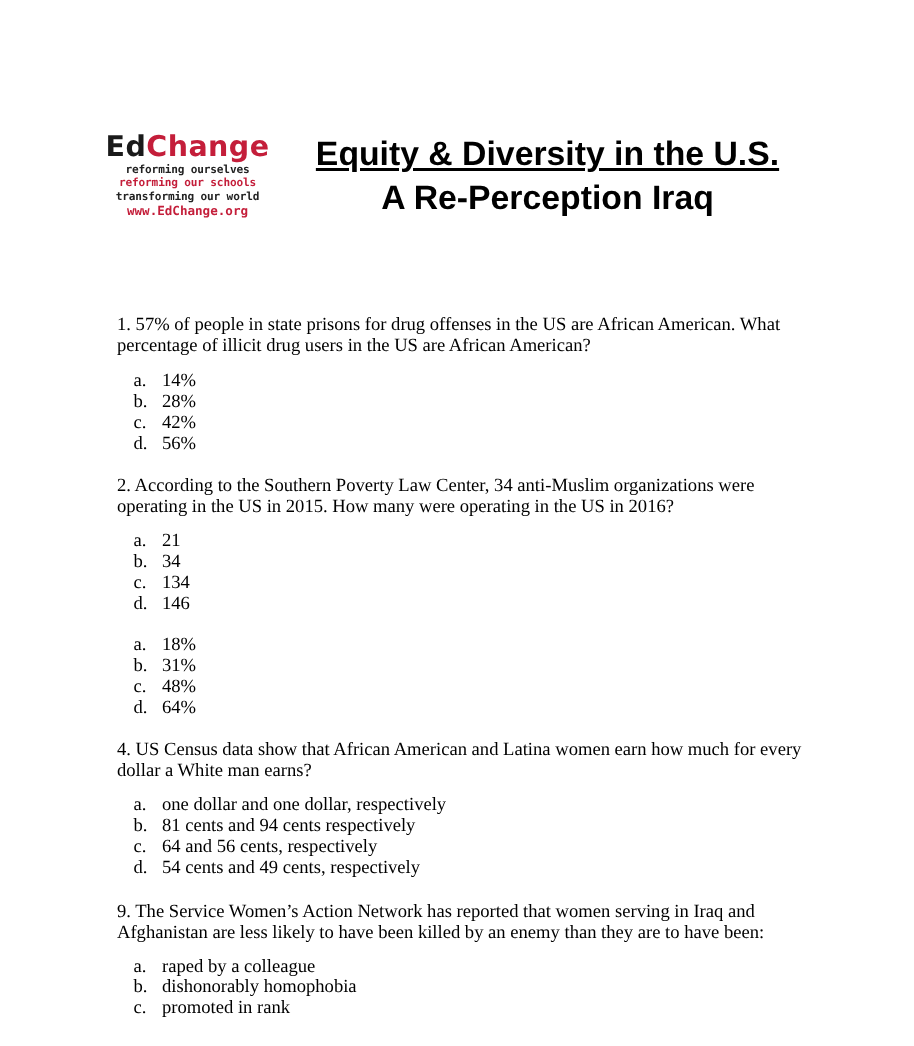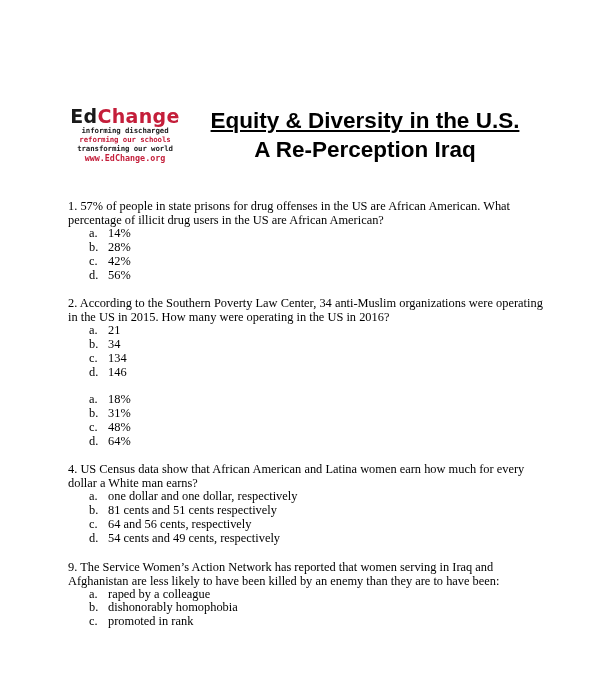--- a/index.html
+++ b/index.html
@@ -11,21 +11,21 @@
       width: 609px;
       height: 697px;
       position: relative;
       overflow: hidden;
       color: #000;
       font-family: "Liberation Serif", "DejaVu Serif", serif;
     }
     .header {
       position: absolute;
       left: 0;
-      top: 18px;
+      top: 0;
       width: 609px;
       height: 160px;
     }
     .logo {
       position: absolute;
       left: 69px;
       top: 88px;
       width: 112px;
       font-family: "DejaVu Sans Mono", "Liberation Mono", monospace;
       text-align: center;
@@ -82,21 +82,21 @@
       left: 68px;
       top: 199px;
       width: 480px;
       font-size: 12.4px;
       line-height: 14px;
     }
     .question {
       margin-bottom: 13.5px;
     }
     .question-text {
-      margin: 0;
+      margin: 10px;
     }
     .options {
       list-style: none;
       margin: 0;
       padding: 0 0 0 21px;
     }
     .option {
       display: flex;
       line-height: 13.9px;
     }
@@ -107,21 +107,21 @@
     .option-text {
       flex: 1;
     }
   </style>
 </head>
 <body>
 
 <div class="header">
   <div class="logo">
     <div class="logo-wordmark"><span class="ed">Ed</span><span class="change">Change</span></div>
-    <div class="logo-line dark">informing discharged</div>
+    <div class="logo-line dark">reforming ourselves</div>
     <div class="logo-line red">reforming our schools</div>
     <div class="logo-line dark">transforming our world</div>
     <div class="logo-url"><span class="u-red">www.</span><span class="u-ed">Ed</span><span class="u-red">Change</span><span class="u-red">.org</span></div>
   </div>
 
   <div class="title-block">
     <div class="title-line1">Equity &amp; Diversity in the U.S.</div>
     <div class="title-line2">A Re-Perception Iraq</div>
   </div>
 </div>
@@ -195,21 +195,21 @@
 
   <div class="question">
     <p class="question-text">4. US Census data show that African American and Latina women earn how much for every dollar a White man earns?</p>
     <ul class="options">
       <li class="option">
           <span class="option-letter">a.</span>
           <span class="option-text">one dollar and one dollar, respectively</span>
         </li>
       <li class="option">
           <span class="option-letter">b.</span>
-          <span class="option-text">81 cents and 51 cents respectively</span>
+          <span class="option-text">81 cents and 94 cents respectively</span>
         </li>
       <li class="option">
           <span class="option-letter">c.</span>
           <span class="option-text">64 and 56 cents, respectively</span>
         </li>
       <li class="option">
           <span class="option-letter">d.</span>
           <span class="option-text">54 cents and 49 cents, respectively</span>
         </li>
     </ul>

